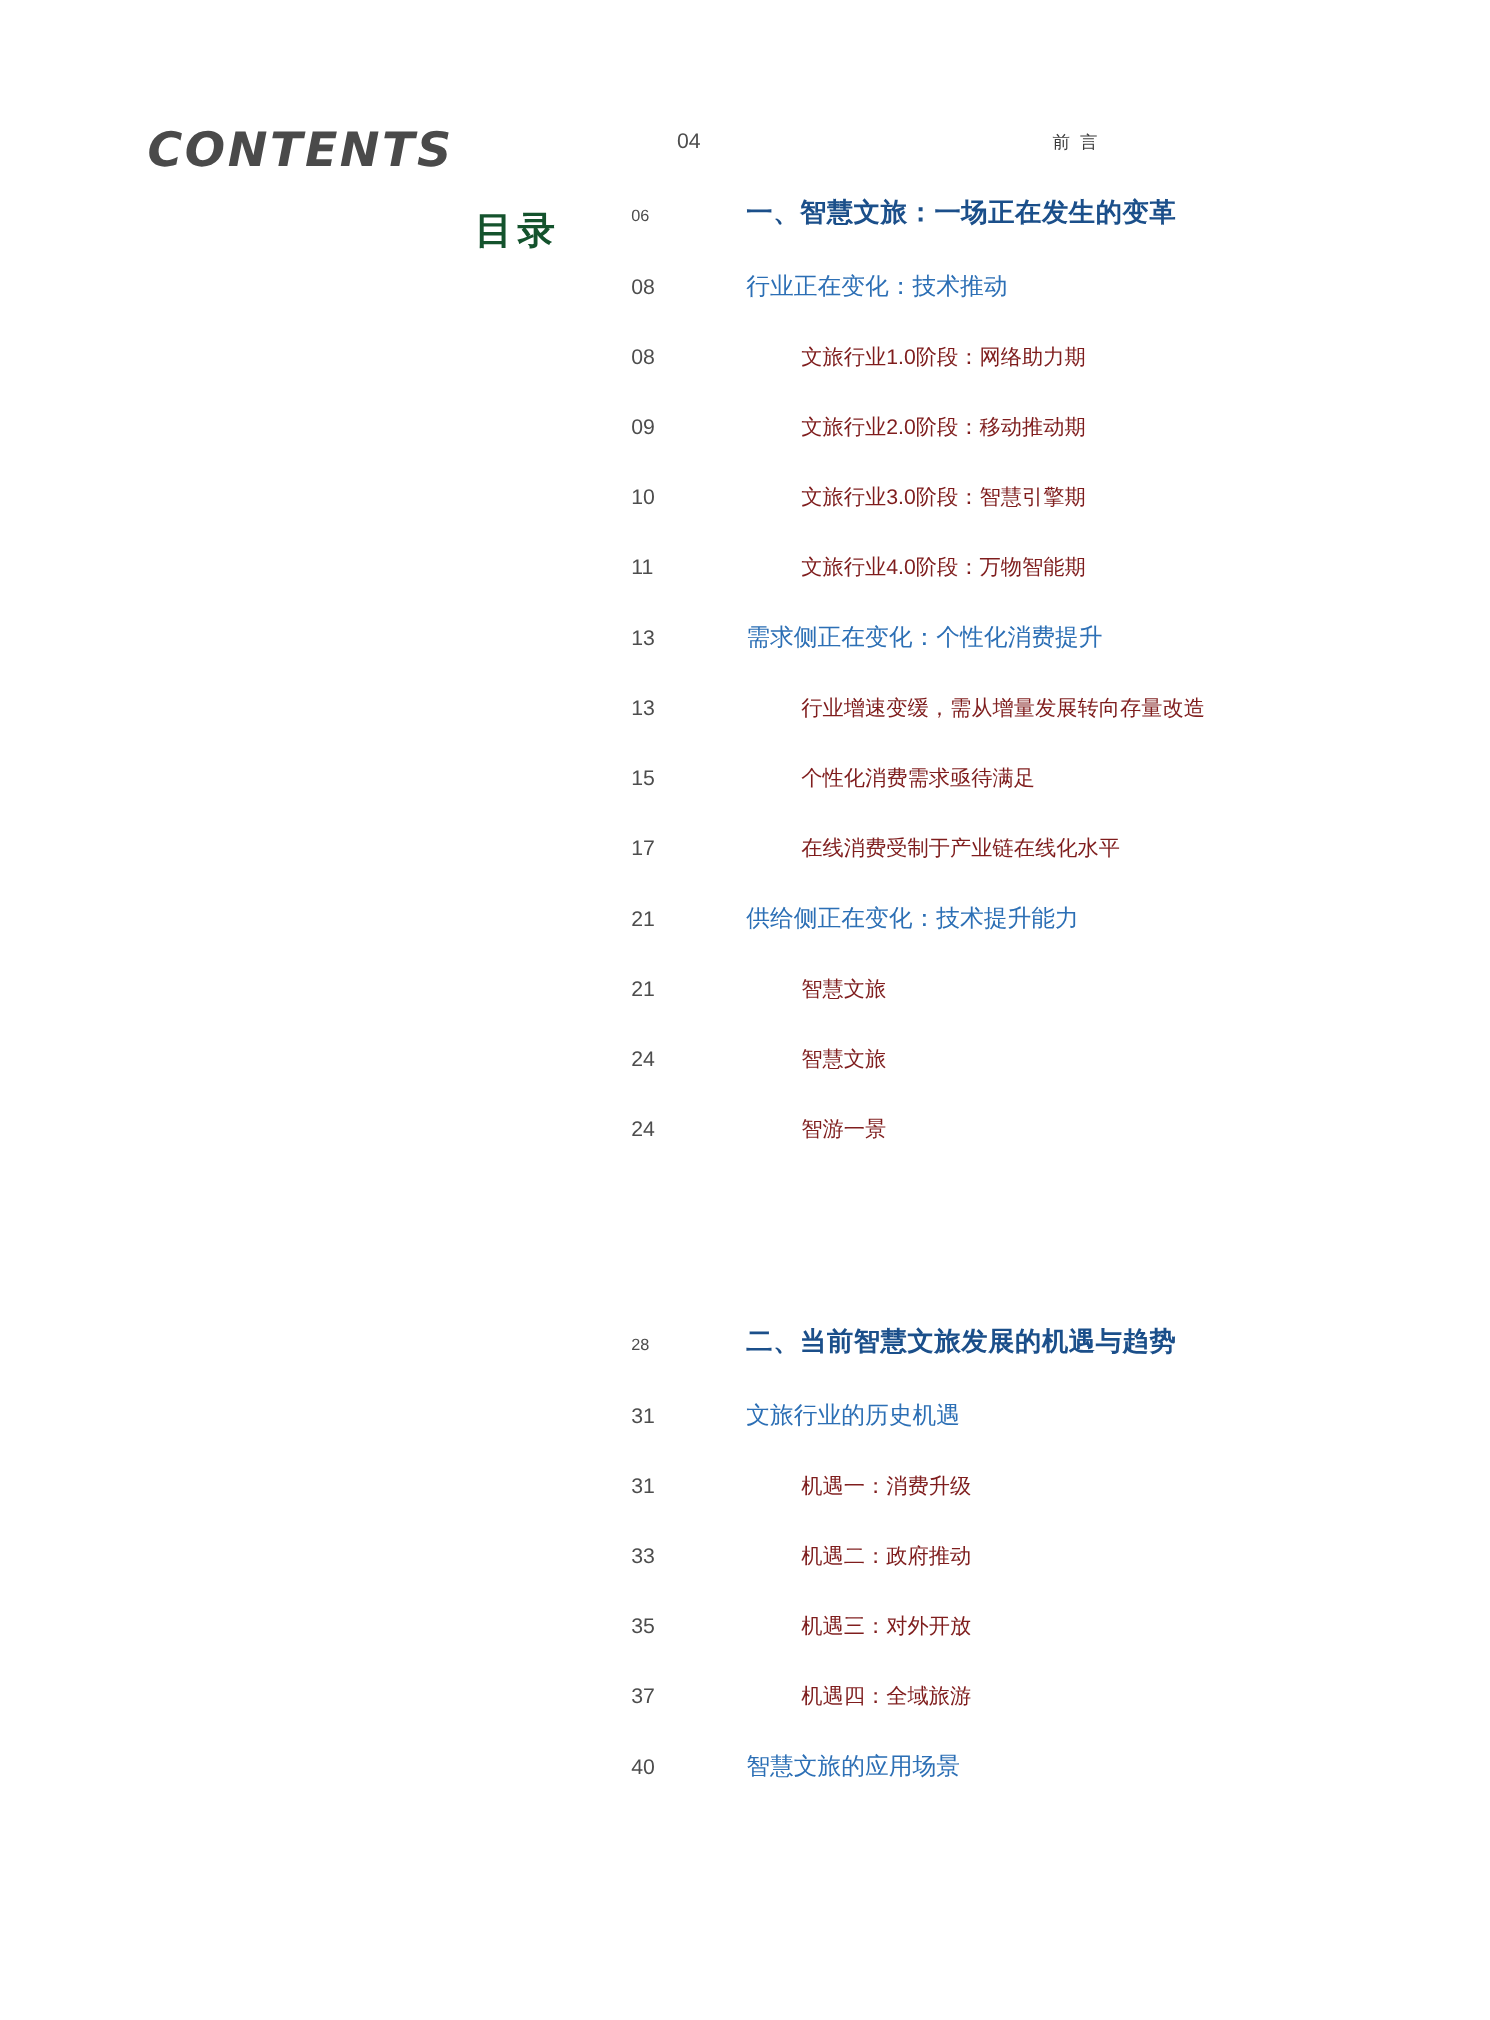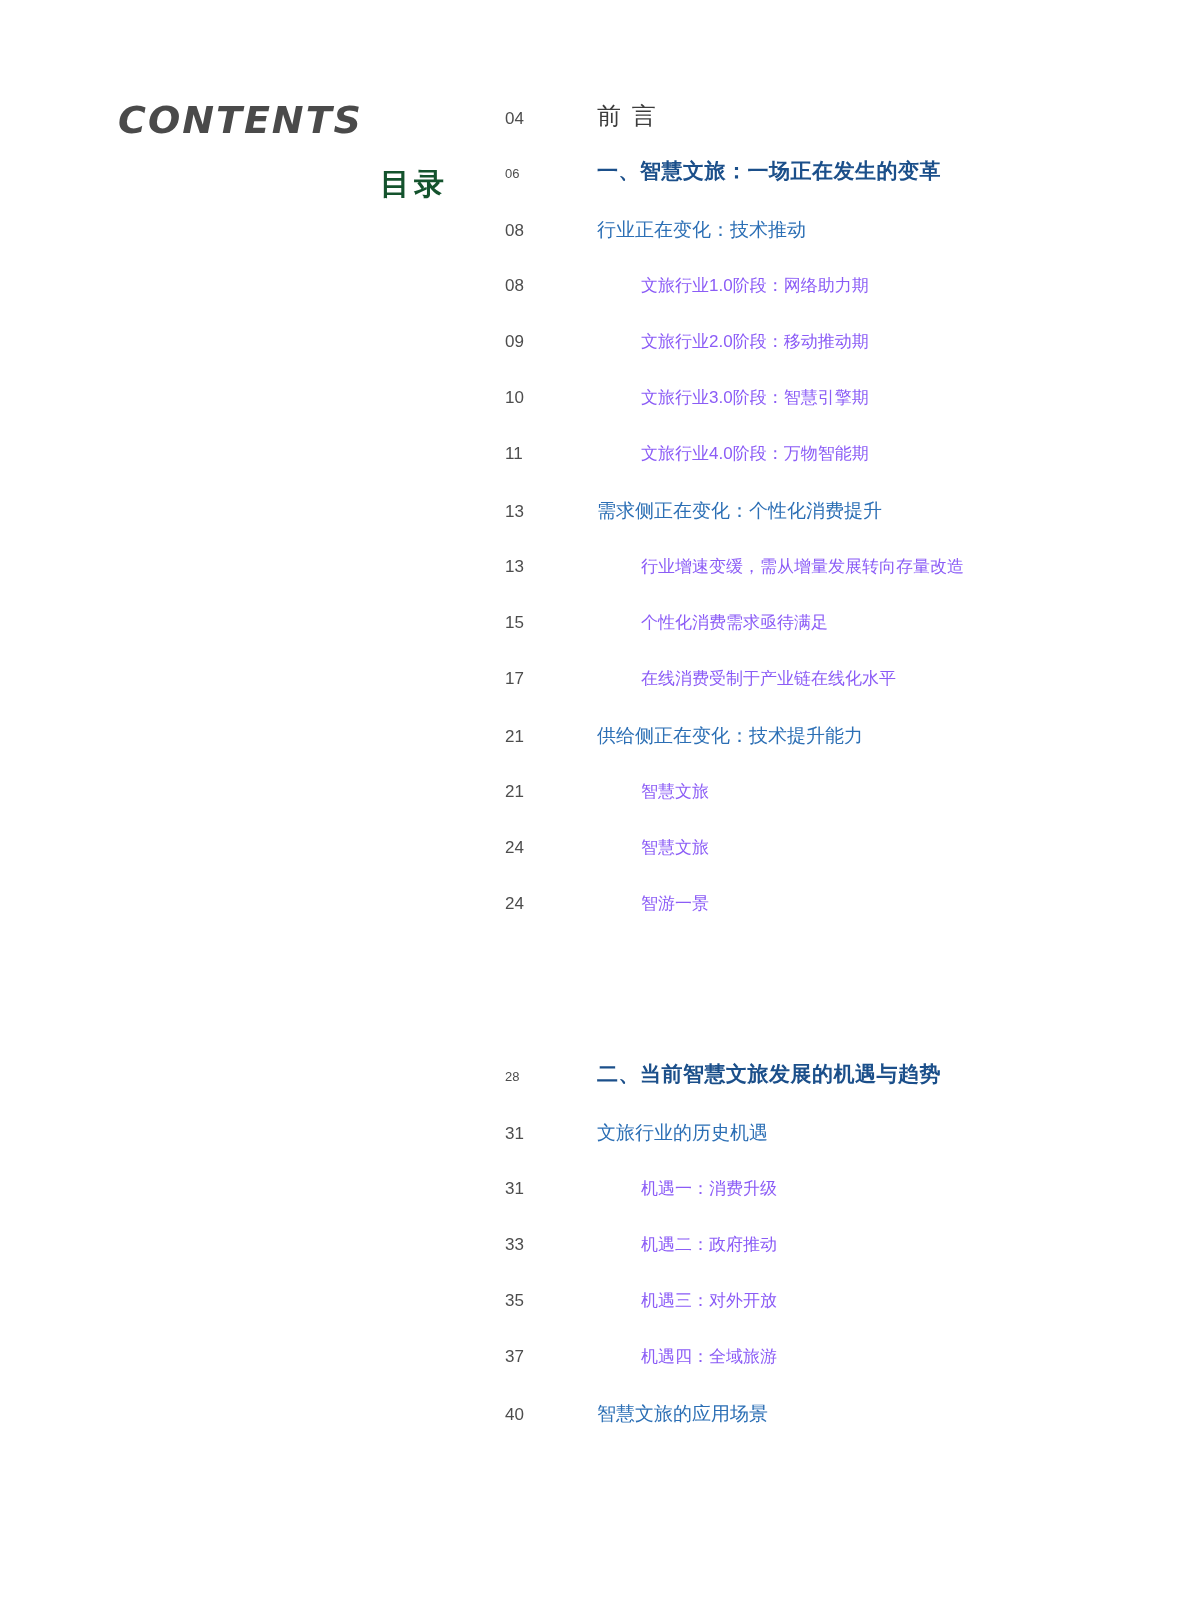--- a/index.html
+++ b/index.html
@@ -66,25 +66,25 @@
     font-family: "Liberation Sans", sans-serif;
   }
   .toc-title {
     flex: 1 1 auto;
     font-size: 17px;
     color: #3c3c3c;
     white-space: nowrap;
   }
   
   .lvl-front .toc-title {
-    font-size: 24px;
+    font-size: 14px;
     letter-spacing: 2px;
     color: #3c3c3c;
   }
-  .lvl-front { height: 56px; }
+  .lvl-front { height: 56px; text-align: center; }
 
   .lvl-1 { height: 60px; }
   .lvl-1 .toc-title {
     font-size: 21px;
     font-weight: bold;
     color: #1b4f8a;
     letter-spacing: 0.5px;
   }
   .lvl-1 .toc-page {
     font-size: 13px;
@@ -93,21 +93,21 @@
 
   .lvl-2 { height: 57px; }
   .lvl-2 .toc-title {
     font-size: 19px;
     color: #2c6fb5;
   }
 
   .lvl-3 { height: 56px; }
   .lvl-3 .toc-title {
     font-size: 17px;
-    color: #8b5cf6;
+    color: #7f1d1d;
     padding-left: 44px;
   }
 
   .spacer-big { height: 112px; }
 </style>
 </head>
 <body>
 
 <div class="page">
 

